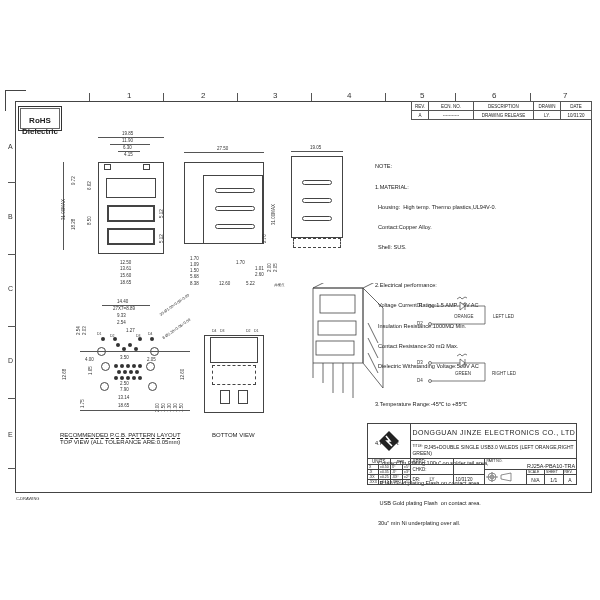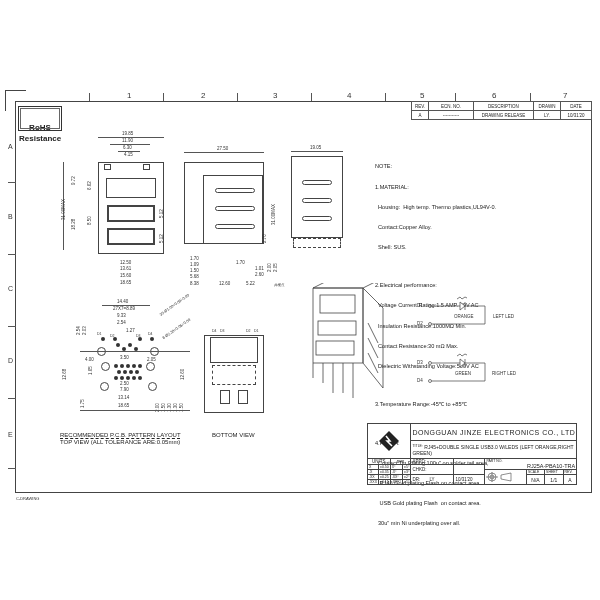--- a/index.html
+++ b/index.html
@@ -4,21 +4,21 @@
 <style>
   html,body{margin:0;padding:0;background:#fff;}
   body{width:600px;height:600px;position:relative;overflow:hidden;font-family:"Liberation Sans",sans-serif;color:#222;}
   .abs{position:absolute;}
   .frame{position:absolute;left:15px;top:101px;width:575px;height:390px;border:1px solid #444;}
   .corner-mark{position:absolute;left:5px;top:90px;width:20px;height:20px;border-left:1px solid #444;border-top:1px solid #444;}
   .col-label{position:absolute;top:91px;font-size:8px;color:#333;}
   .col-tick{position:absolute;top:93px;width:1px;height:8px;background:#555;}
   .row-label{position:absolute;left:8px;font-size:7px;color:#333;}
   .row-tick{position:absolute;left:8px;width:8px;height:1px;background:#555;}
-  .rohs{position:absolute;left:18px;top:106px;width:44px;height:25px;border:1px solid #333;font-weight:bold;font-size:8px;text-align:center;line-height:11px;padding-top:15px;box-sizing:border-box;}
+  .rohs{position:absolute;left:18px;top:106px;width:44px;height:25px;border:1px solid #333;font-weight:bold;font-size:8px;text-align:center;line-height:11px;padding-top:8px;box-sizing:border-box;}
   .rohs-inner{position:absolute;left:1px;top:1px;right:1px;bottom:1px;border:1px solid #666;}
   table.rev{position:absolute;left:411px;top:101px;border-collapse:collapse;font-size:4.5px;}
   table.rev td{border:1px solid #555;padding:0 2px;height:8px;text-align:center;white-space:nowrap;}
   .notes{position:absolute;left:375px;top:150px;font-size:5.6px;line-height:6.7px;color:#222;white-space:pre;}
   .dim{position:absolute;font-size:4.5px;color:#333;white-space:nowrap;}
   .vdim{position:absolute;font-size:4.5px;color:#333;white-space:nowrap;transform:rotate(-90deg);transform-origin:left top;}
   .line{position:absolute;background:#555;}
   .box{position:absolute;border:1px solid #444;box-sizing:border-box;}
   .slot{position:absolute;border:1px solid #444;border-radius:3px;box-sizing:border-box;height:5px;}
   .pcb-label{position:absolute;left:60px;top:432px;font-size:6px;color:#222;line-height:7px;}
@@ -59,21 +59,21 @@
 <span class="row-label" style="top:431px">E</span>
 <div class="row-tick" style="top:182px"></div>
 <div class="row-tick" style="top:254px"></div>
 <div class="row-tick" style="top:326px"></div>
 <div class="row-tick" style="top:398px"></div>
 <div class="row-tick" style="top:468px"></div>
 
 <div class="rohs">
   <div class="rohs-inner"></div>
   <div>RoHS</div>
-  <div>Resistance</div>
+  <div>Dielectric</div>
 </div>
 
 <table class="rev">
   <tbody>
       <tr>
     <td style="width:12px">REV.</td>
     <td style="width:40px">ECN. NO.</td>
     <td style="width:55px">DESCRIPTION</td>
     <td style="width:22px">DRAWN</td>
     <td style="width:26px">DATE</td>

